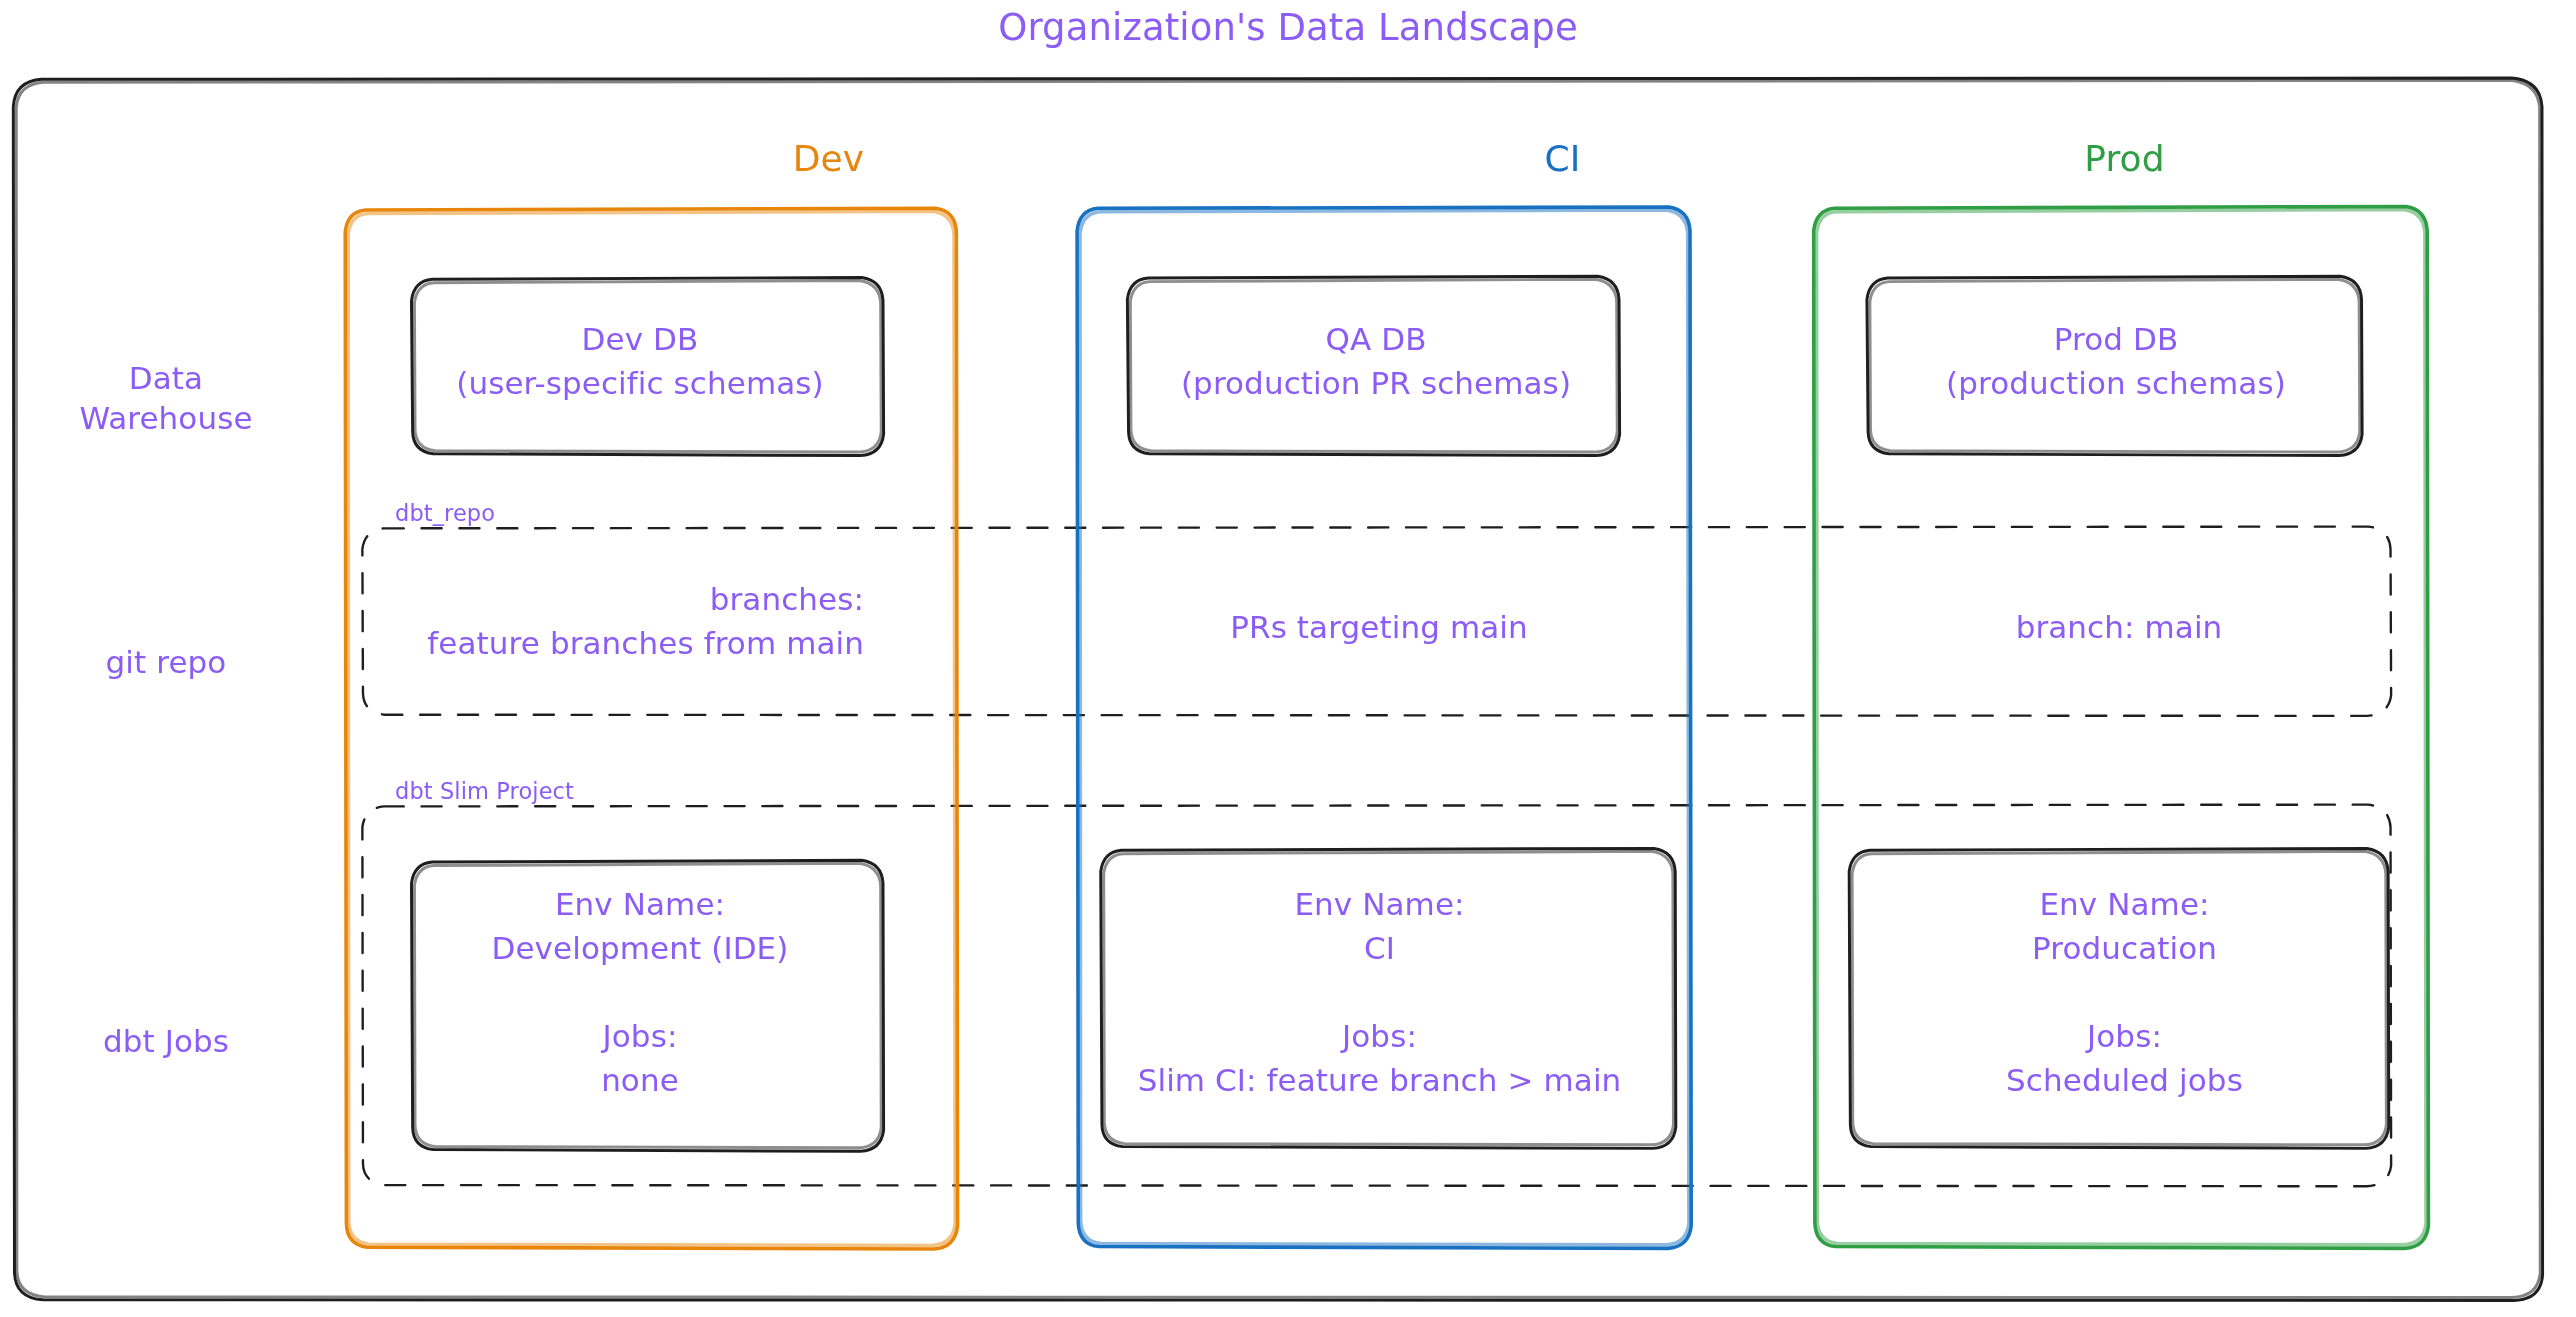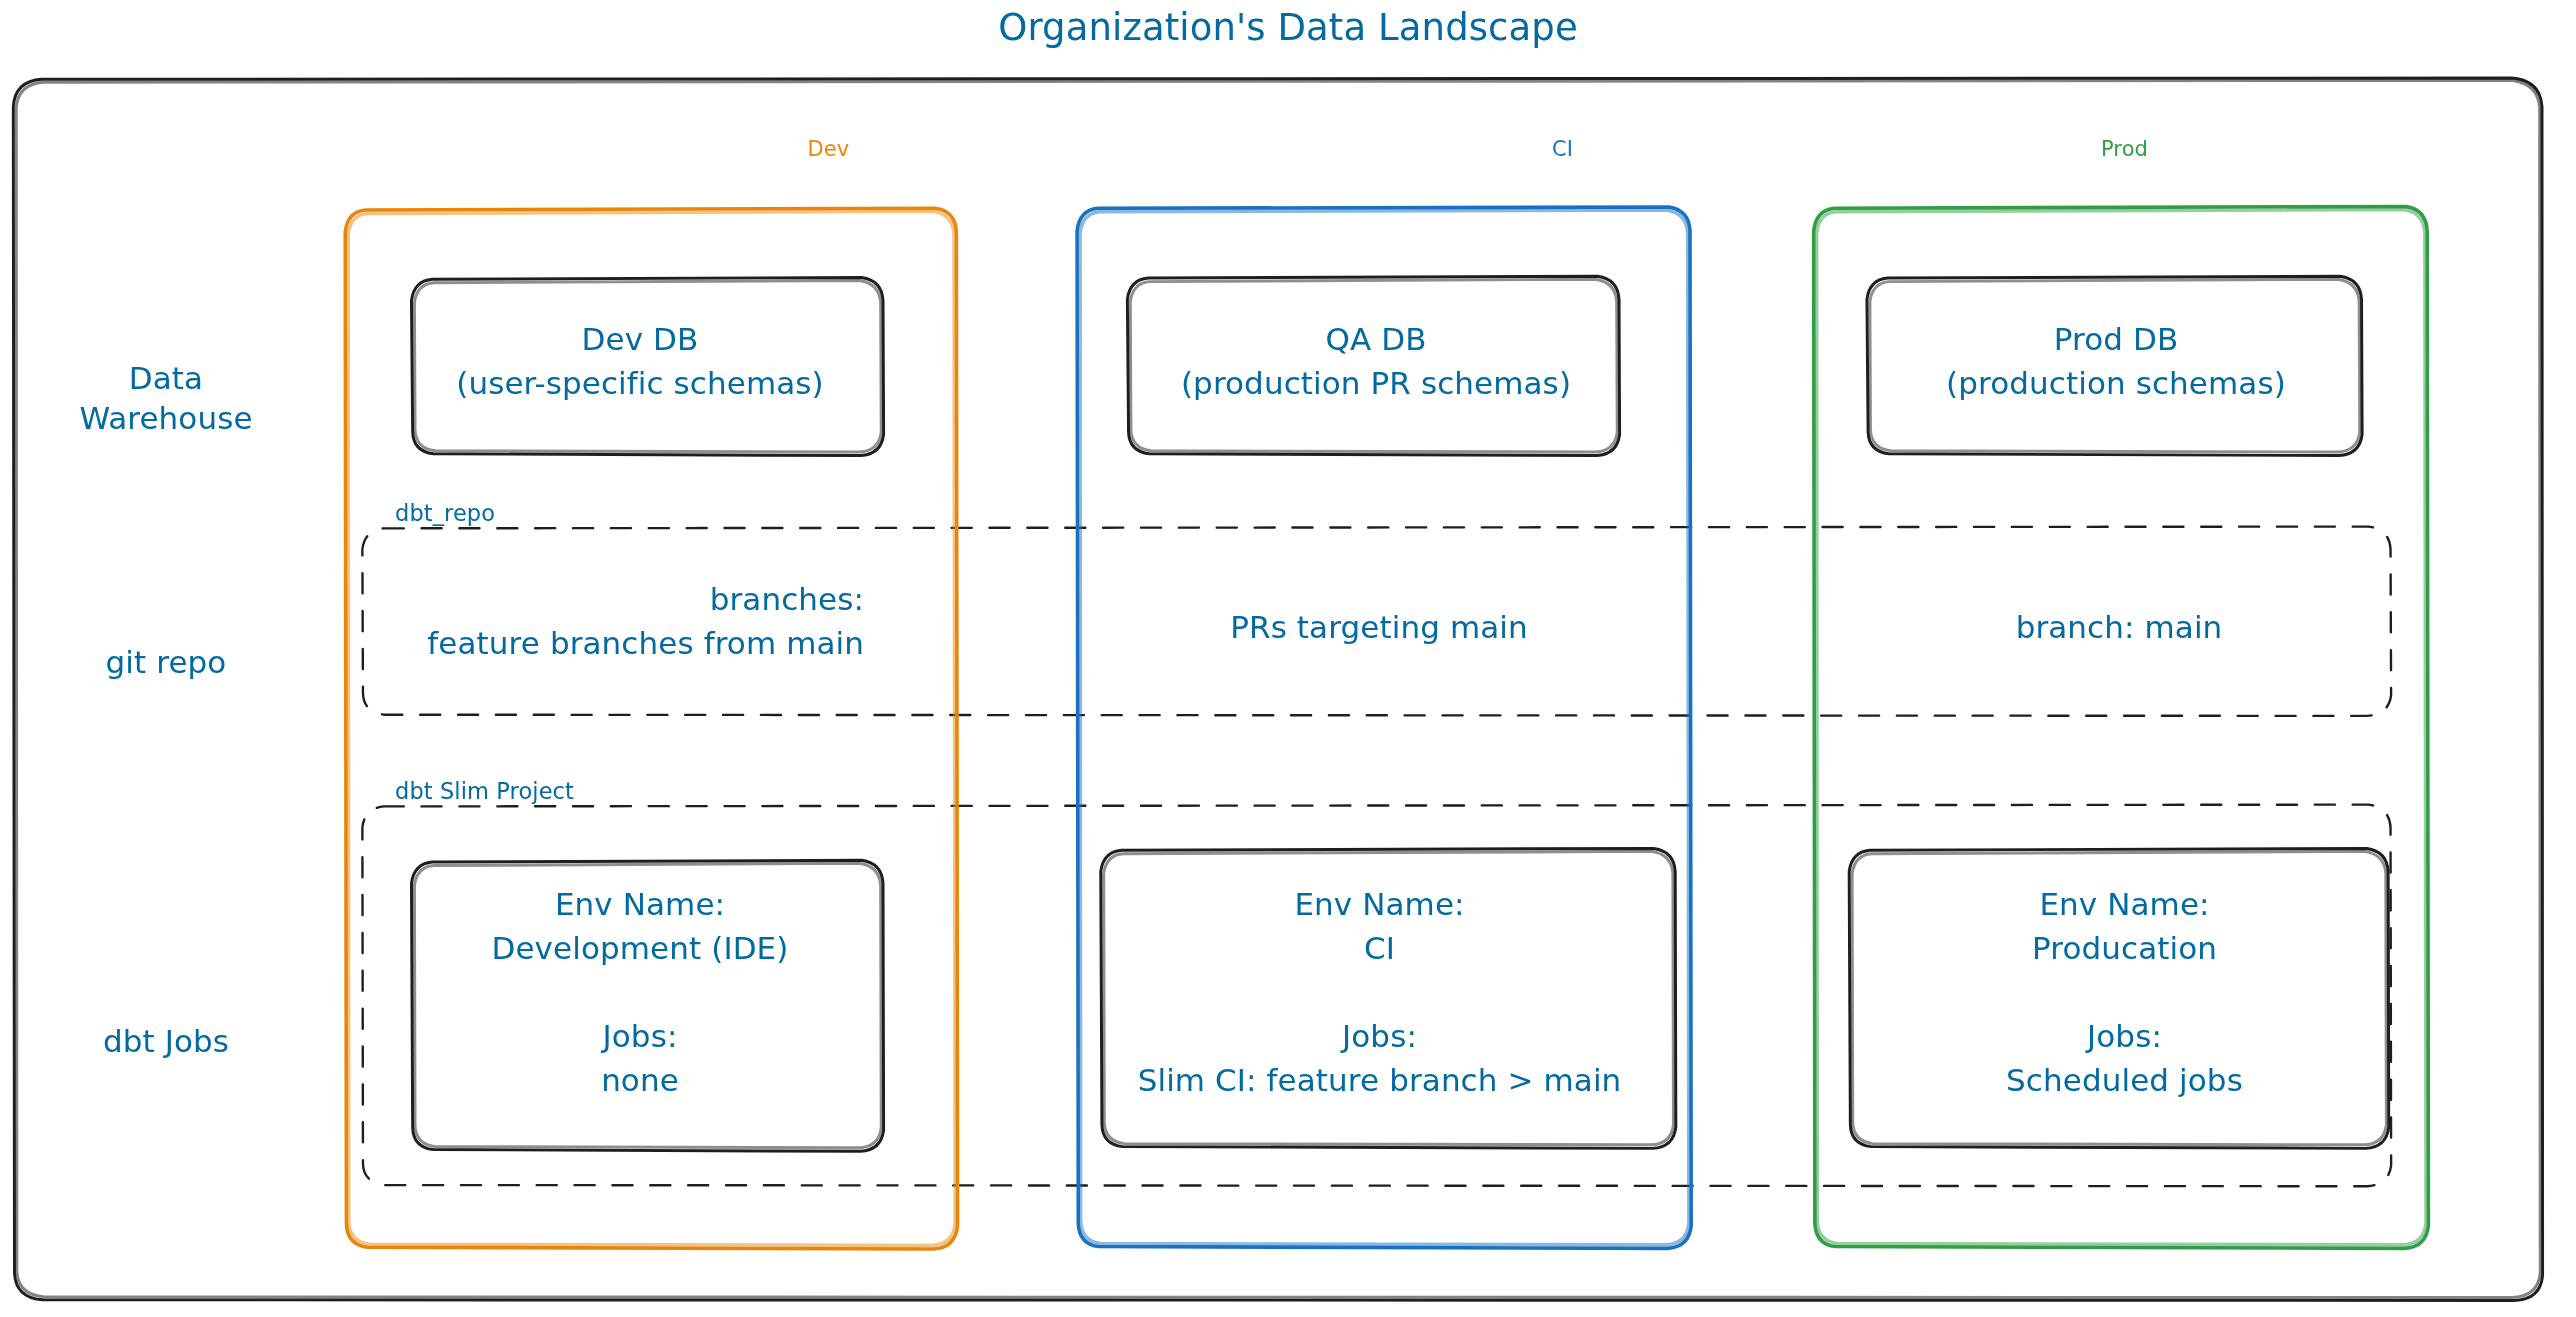--- a/index.html
+++ b/index.html
@@ -15,36 +15,36 @@
     width: 2576px; height: 1317px;
     background: #ffffff;
   }
   svg#sketch {
     position: absolute; inset: 0;
     width: 2576px; height: 1317px;
     pointer-events: none;
   }
   .lbl {
     position: absolute;
-    color: #0369a1;
+    color: #8b5cf6;
     font-family: "DejaVu Sans", sans-serif;
     white-space: pre;
     text-align: center;
     line-height: 1.30;
     letter-spacing: 0.1px;
   }
   
   #diagram-title {
     left: 0; top: 3.6px; width: 2576px;
     font-size: 37px;
     text-align: center;
   }
   
   .col-title {
-    font-size: 21px;
+    font-size: 36px;
     text-align: center;
   }
   #col-title-dev  { left: 355px;  top: 136px; width: 947px; color: #e8860c; }
   #col-title-ci   { left: 1089px; top: 136px; width: 947px; color: #1971c2; }
   #col-title-prod { left: 1651px; top: 136px; width: 947px; color: #2f9e44; }
   
   .row-label {
     font-size: 31px;
     text-align: center;
     width: 308px;

